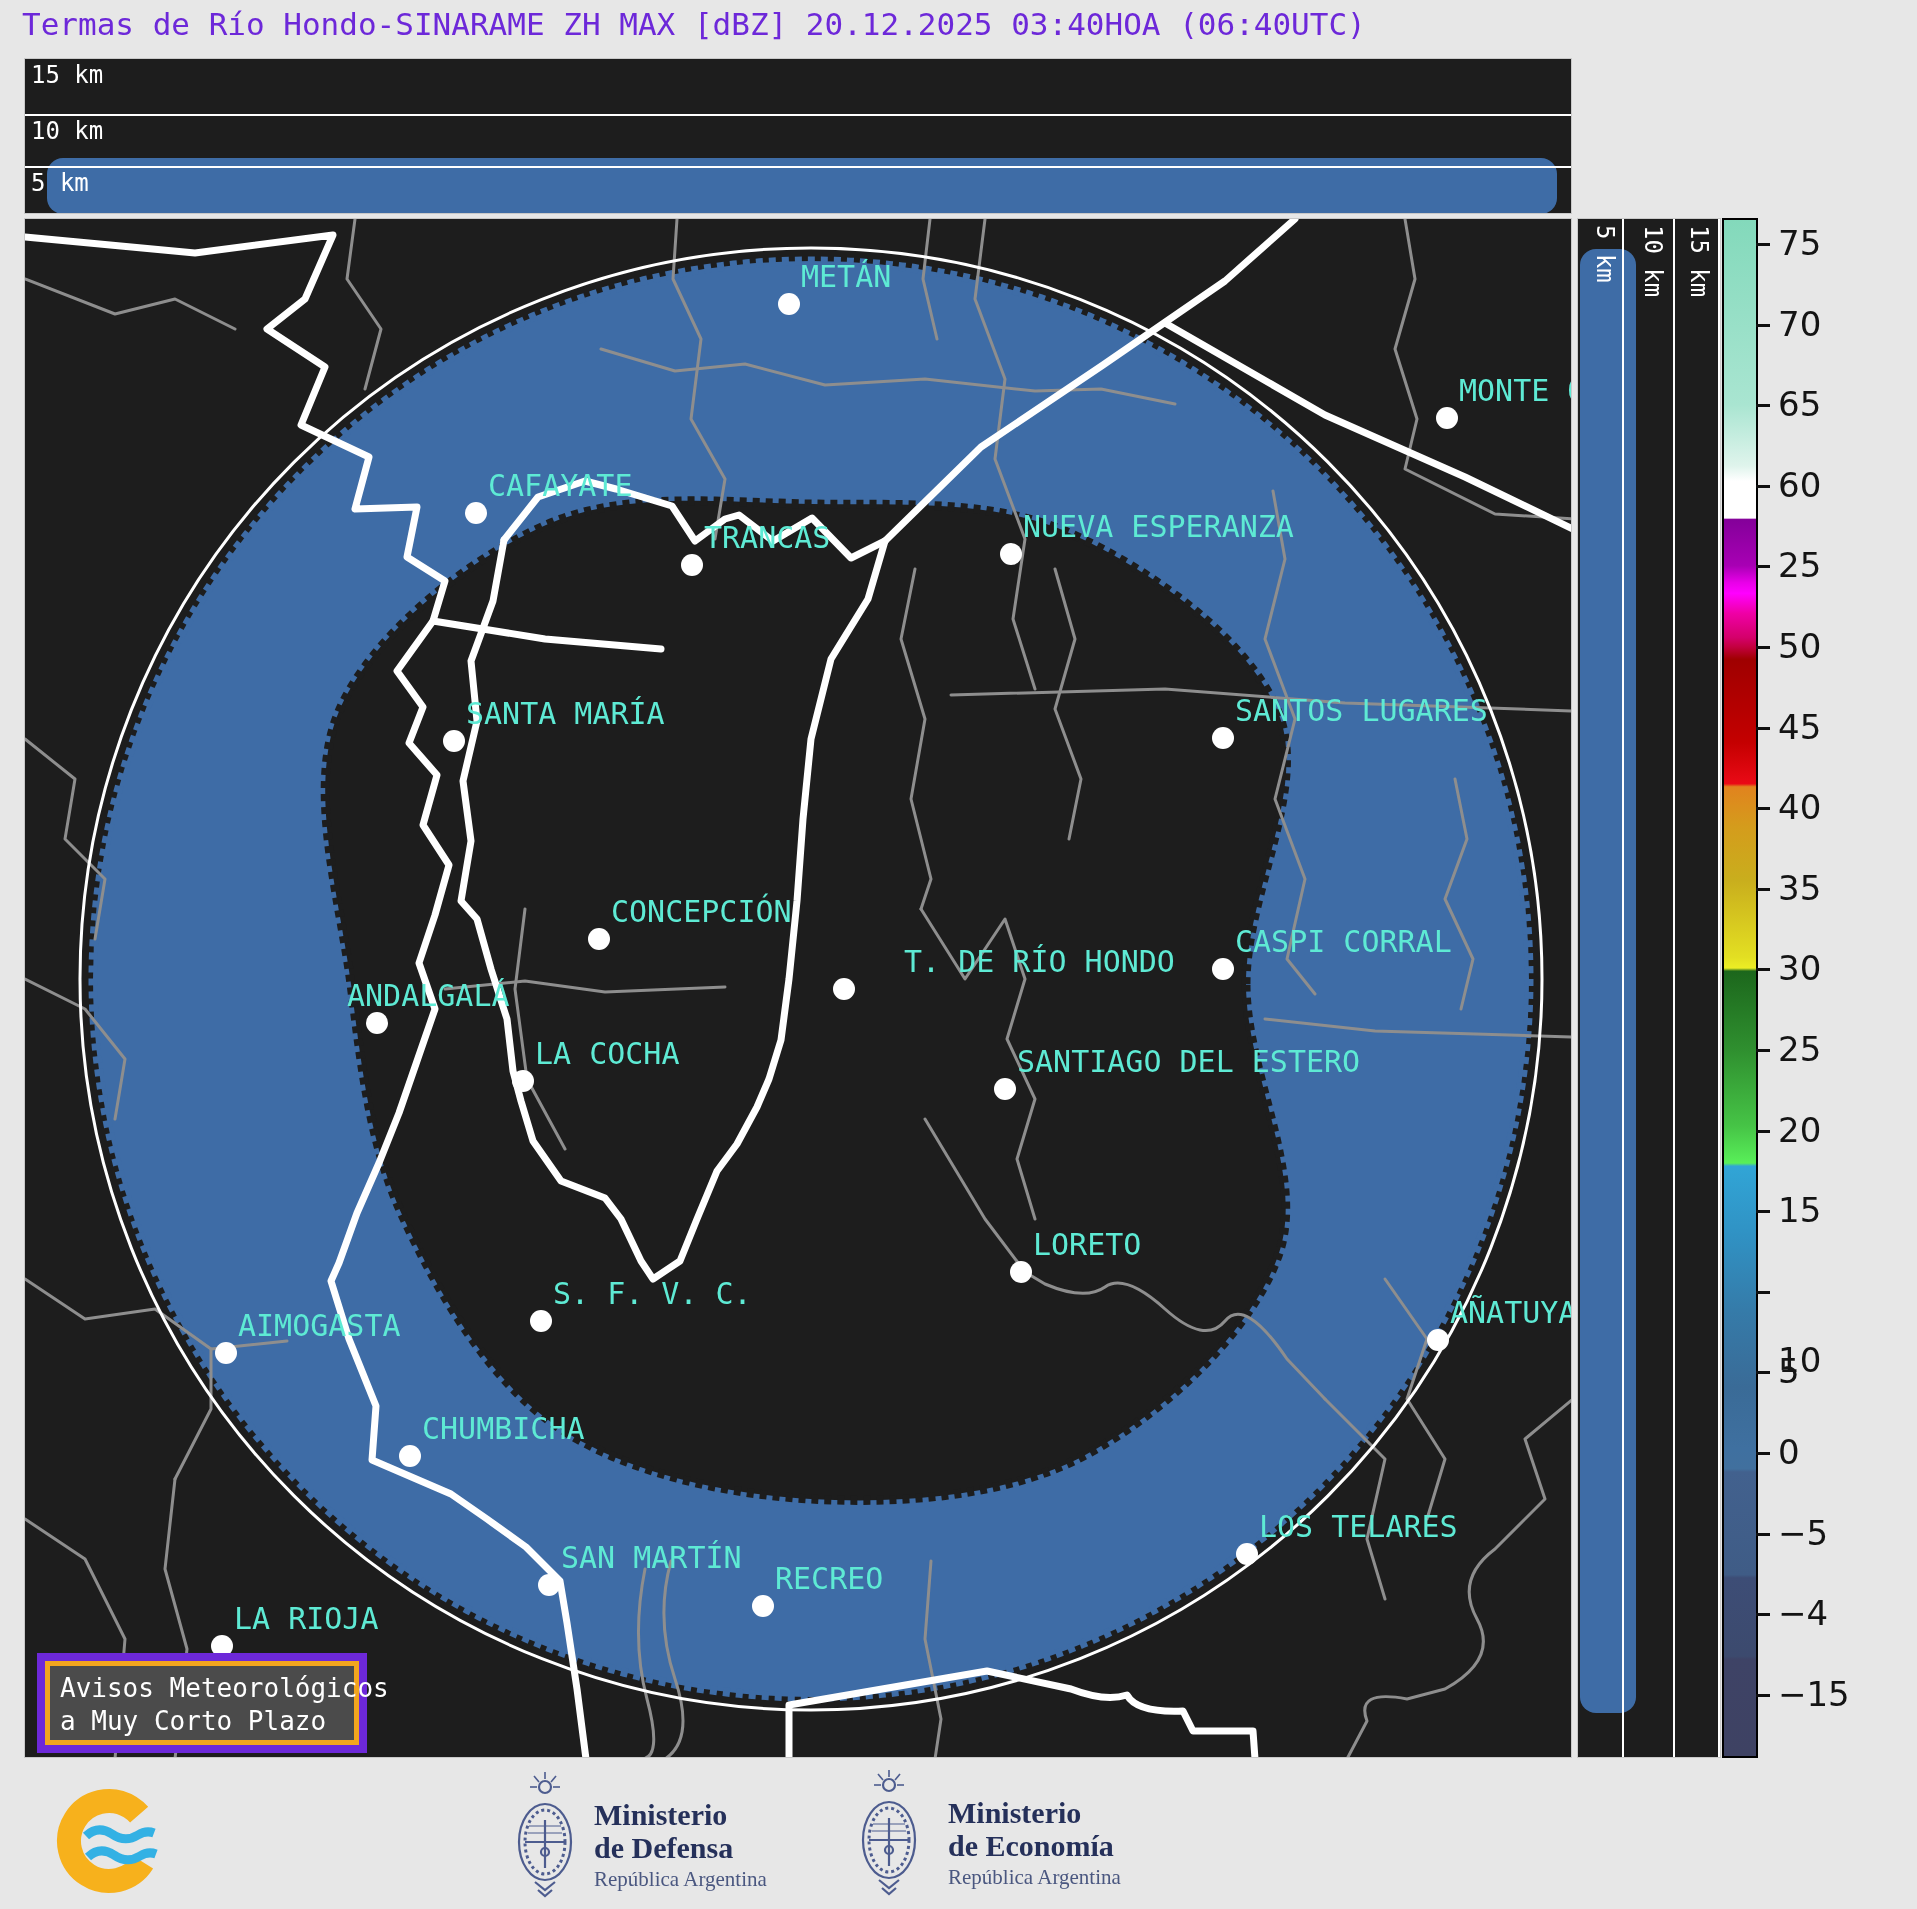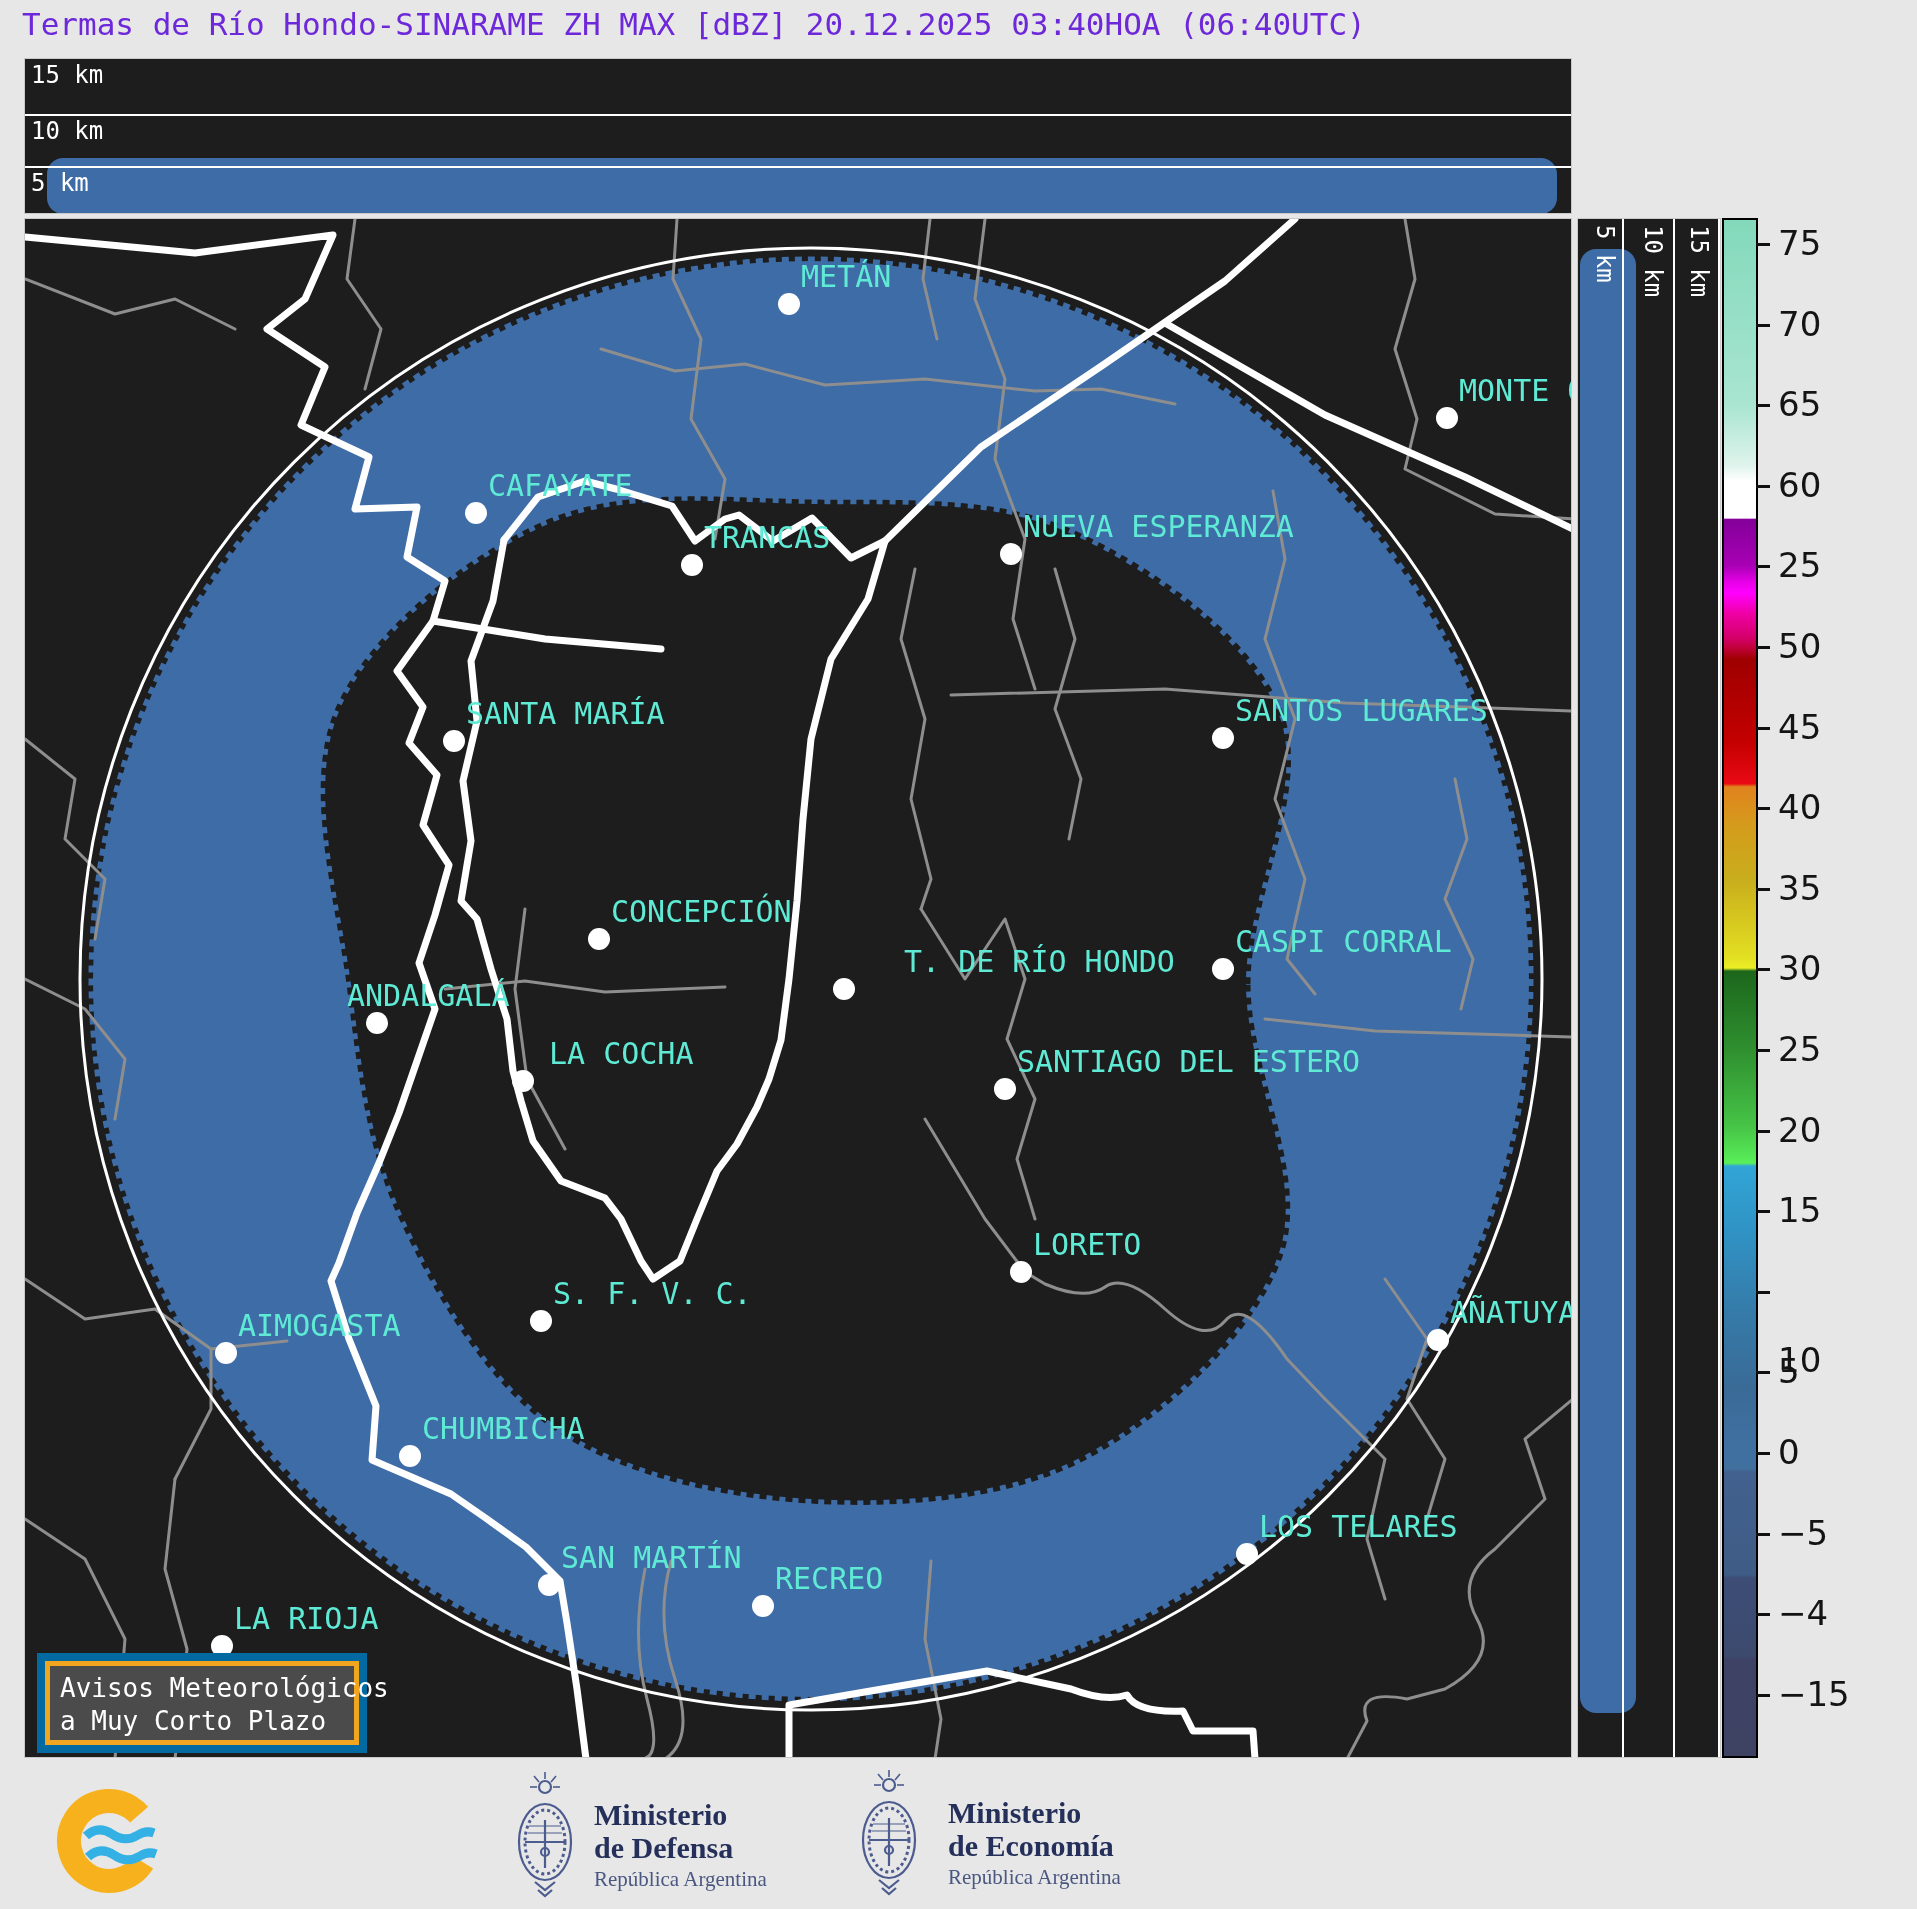--- a/index.html
+++ b/index.html
@@ -17,21 +17,21 @@
   .hline{position:absolute;left:0;width:100%;height:2px;background:#fff;}
   .vline{position:absolute;top:0;height:100%;width:2px;background:#fff;}
   .alt-label{position:absolute;color:#fff;font-size:24px;line-height:26px;}
   .alt-label-v{position:absolute;color:#fff;font-size:24px;writing-mode:vertical-rl;line-height:26px;}
   .blue-bar-h{position:absolute;border-radius:16px;}
   .blue-bar-v{position:absolute;border-radius:16px;}
   
   .city{position:absolute;width:22px;height:22px;border-radius:50%;background:#fff;margin-left:-11px;margin-top:-11px;}
   .city-label{position:absolute;color:#5eead4;font-size:30px;line-height:34px;white-space:nowrap;
               font-family:"DejaVu Sans Mono",monospace;}
-  .warn-outer{position:absolute;left:12px;top:1434px;width:330px;height:100px;background:#0369a1;}
+  .warn-outer{position:absolute;left:12px;top:1434px;width:330px;height:100px;background:#6d28d9;}
   .warn-inner{position:absolute;left:8px;top:8px;right:8px;bottom:8px;background:#4b4b4b;
               border:5px solid #f2a51f;box-sizing:border-box;padding:6px 10px;}
   .warn-text{color:#fff;font-size:26px;line-height:33px;white-space:nowrap;}
   
   .tick{position:absolute;left:1756px;width:14px;height:3px;background:#111;}
   .tick-label{position:absolute;left:1778px;font-size:34px;color:#141414;
               font-family:"DejaVu Sans",sans-serif;line-height:36px;}
   
   .footer{position:absolute;left:0;top:1758px;width:1917px;height:151px;background:#e7e7e7;}
   .min-text{position:absolute;font-family:"Liberation Serif",serif;color:#25305a;}
@@ -123,21 +123,21 @@
         <div class="city-label" style="left: 1210px; top: 475px;">SANTOS LUGARES</div>
         <div class="city" style="left: 574px; top: 720px;"></div>
         <div class="city-label" style="left: 586px; top: 676px;">CONCEPCIÓN</div>
         <div class="city" style="left: 1198px; top: 750px;"></div>
         <div class="city-label" style="left: 1210px; top: 706px;">CASPI CORRAL</div>
         <div class="city" style="left: 819px; top: 770px;"></div>
         <div class="city-label" style="left: 831px; top: 726px; margin-left: 48px;">T. DE RÍO HONDO</div>
         <div class="city" style="left: 352px; top: 804px;"></div>
         <div class="city-label" style="left: 322px; top: 760px; text-align: right;">ANDALGALÁ</div>
         <div class="city" style="left: 498px; top: 862px;"></div>
-        <div class="city-label" style="left: 510px; top: 818px; margin-left: 14px;">LA COCHA</div>
+        <div class="city-label" style="left: 510px; top: 818px;">LA COCHA</div>
         <div class="city" style="left: 980px; top: 870px;"></div>
         <div class="city-label" style="left: 992px; top: 826px;">SANTIAGO DEL ESTERO</div>
         <div class="city" style="left: 996px; top: 1053px;"></div>
         <div class="city-label" style="left: 1008px; top: 1009px;">LORETO</div>
         <div class="city" style="left: 516px; top: 1102px;"></div>
         <div class="city-label" style="left: 528px; top: 1058px;">S. F. V. C.</div>
         <div class="city" style="left: 201px; top: 1134px;"></div>
         <div class="city-label" style="left: 213px; top: 1090px;">AIMOGASTA</div>
         <div class="city" style="left: 1413px; top: 1121px;"></div>
         <div class="city-label" style="left: 1425px; top: 1077px;">AÑATUYA</div>

